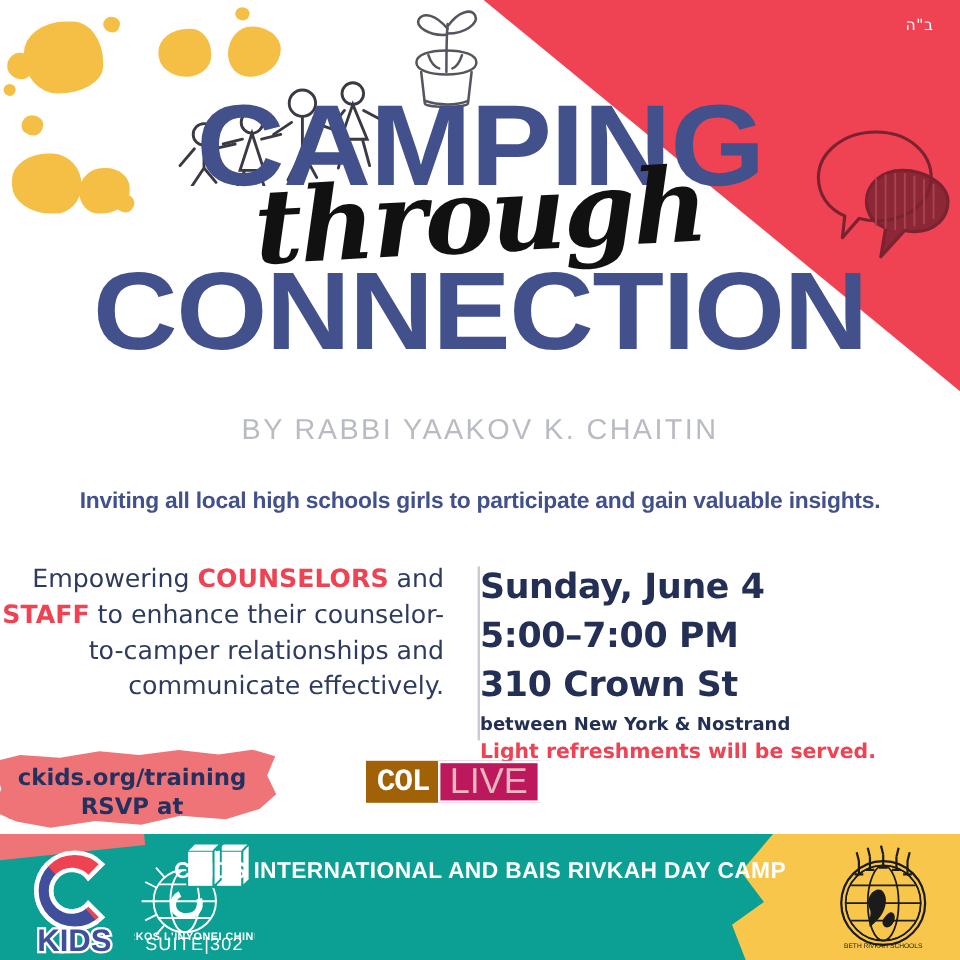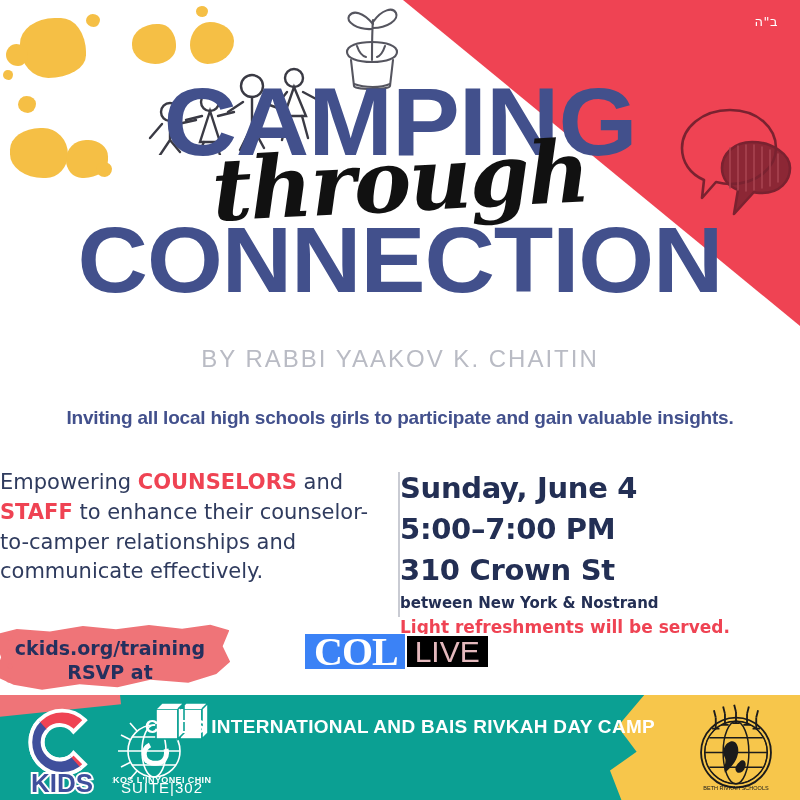--- a/index.html
+++ b/index.html
@@ -61,21 +61,21 @@
     font-family:"Liberation Sans Narrow","Liberation Sans",sans-serif;
   }
   .invite{
     position:absolute;left:0;right:0;top:407px;text-align:center;
     color:var(--navy,#24305e);font-weight:bold;font-size:19px;
     font-family:"Liberation Sans Narrow","Liberation Sans",sans-serif;
     letter-spacing:-.2px;
   }
   
   .cols{position:absolute;left:0;top:468px;width:800px;display:flex;}
-  .col-left{width:398px;padding-right:28px;box-sizing:border-box;text-align:left;}
+  .col-left{width:398px;padding-right:28px;box-sizing:border-box;text-align:right;}
   .divider{width:2px;background:#c9cbd3;height:145px;align-self:flex-start;margin-top:4px;}
   .col-right{flex:1;box-sizing:border-box;text-align:left;}
   .body-text{
     color:#2f3b5e;font-size:21px;line-height:1.42;margin:0;
     font-family:"DejaVu Sans","Liberation Sans",sans-serif;
   }
   .hl{color:var(--red,#f0404f);font-weight:bold;}
   .dateline{
     color:#232f54;font-weight:bold;font-size:29px;line-height:1.42;margin:0;
     font-family:"DejaVu Sans","Liberation Sans",sans-serif;letter-spacing:-.3px;
@@ -98,28 +98,28 @@
   }
   .rsvp-flecks{position:absolute;left:4px;top:14px;}
   .rsvp-text{
     position:absolute;left:0;top:16px;width:220px;text-align:center;
     color:#24305e;font-weight:bold;font-size:19px;line-height:1.28;
     font-family:"DejaVu Sans","Liberation Sans",sans-serif;
   }
   
   .collive{position:absolute;left:305px;top:634px;display:flex;height:35px;}
   .collive .col{
-    background:#3b82f6;color:#ffffff;font-weight:bold;font-size:40px;
+    background:#a16207;color:#ffffff;font-weight:bold;font-size:26px;
     padding:1px 7px 2px 9px;letter-spacing:-1px;line-height:33px;
-    font-family:Liberation Serif, serif;
+    font-family:Liberation Mono, monospace;
   }
   .collive .live{
     border:2px solid #ffffff;color:#e4b9bd;font-size:30px;
     padding:0px 8px;letter-spacing:0px;line-height:31px;
-    background:#000000;font-family:"Liberation Sans",sans-serif;
+    background:#be185d;font-family:"Liberation Sans",sans-serif;
   }
   
   .footer{
     position:absolute;left:0;bottom:0;width:800px;height:105px;
     background:var(--teal,#0ba093);overflow:hidden;
   }
   .yellow-splash{
     position:absolute;right:0;bottom:0;width:190px;height:105px;
     background:#f7c64b;
     clip-path:polygon(18% 0%,100% 0%,100% 100%,6% 100%,0% 72%,14% 54%,4% 30%);

